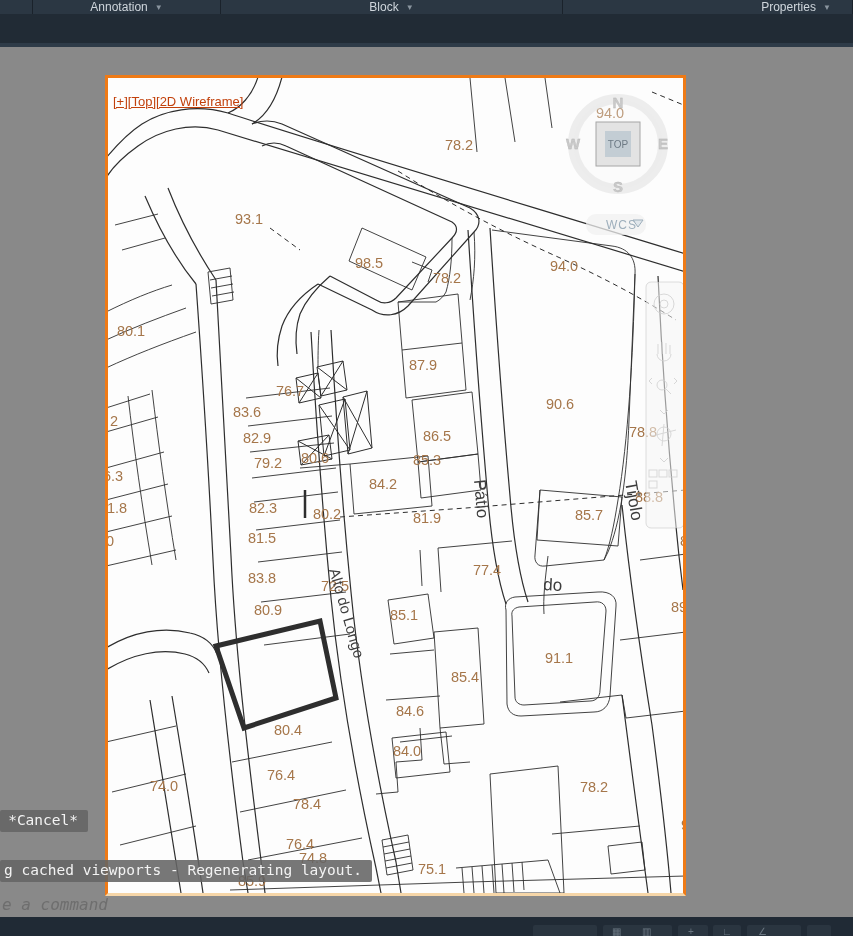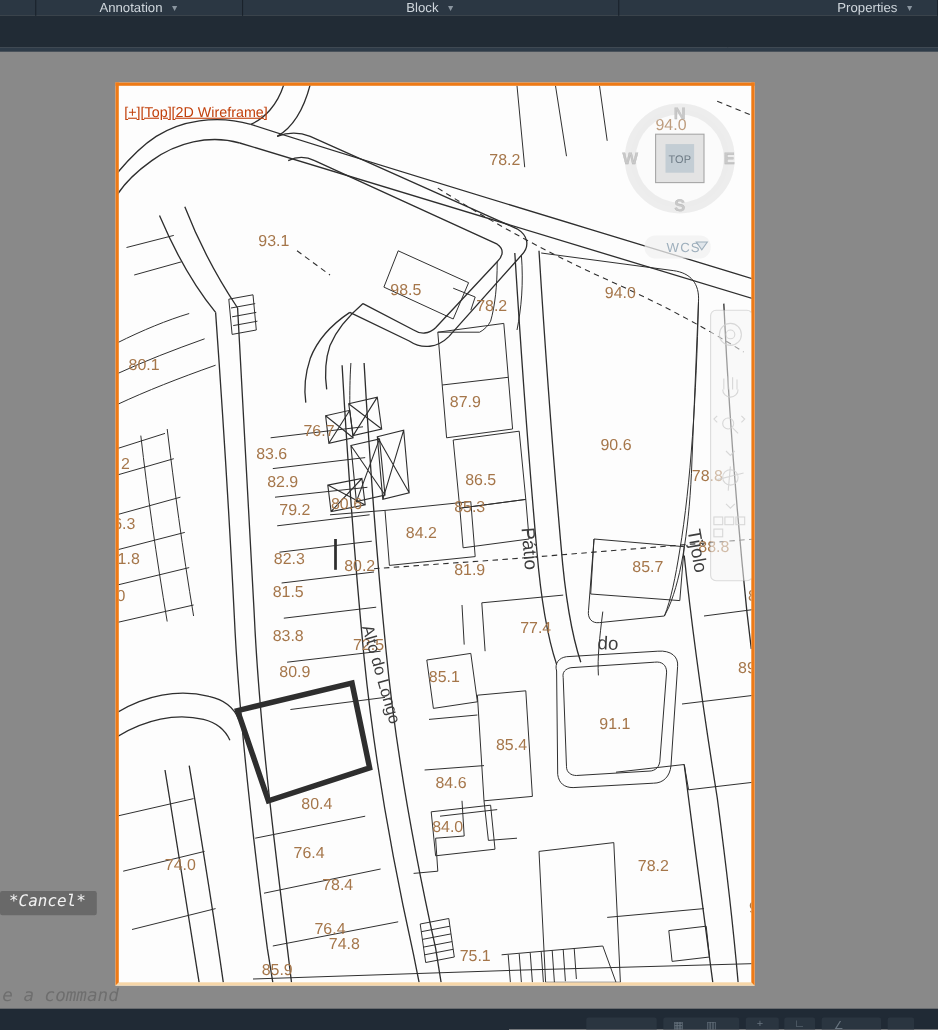--- a/index.html
+++ b/index.html
@@ -266,22 +266,25 @@
         <text x="606" y="229" font-size="12" letter-spacing="1" fill="#9eafbc" font-family="Liberation Sans, sans-serif" text-anchor="middle" style="text-anchor:start">WCS</text>
         <path d="M633,220 l10,0 -5,7 z" fill="rgba(210,220,228,0.6)" stroke="#9eafbc"></path>
       </g>
     </svg>
 
     <div class="vp-label">
       <span>[+]</span><span>[Top]</span><span>[2D Wireframe]</span>
     </div>
   </div>
 
-  <div class="pill" style="left:0;top:810px;width:88px;font-style:italic;">
+  <div class="pill" style="left:0;top:810px;width:88px;">
     <span>*Cancel*</span>
+  </div>
+  <div class="pill" style="left:0;top:860px;width:372px;">
+    <span>g cached viewports - Regenerating layout.</span>
   </div>
   <div class="prompt">e a command</div>
 
   <div class="statusbar">
     <div class="sb-btn" style="left:533px;width:64px;"></div>
     <div class="sb-btn" style="left:603px;width:69px;"></div>
     <div class="sb-btn" style="left:678px;width:30px;"></div>
     <div class="sb-btn" style="left:713px;width:28px;"></div>
     <div class="sb-btn" style="left:747px;width:54px;"></div>
     <div class="sb-btn" style="left:807px;width:24px;"></div>

